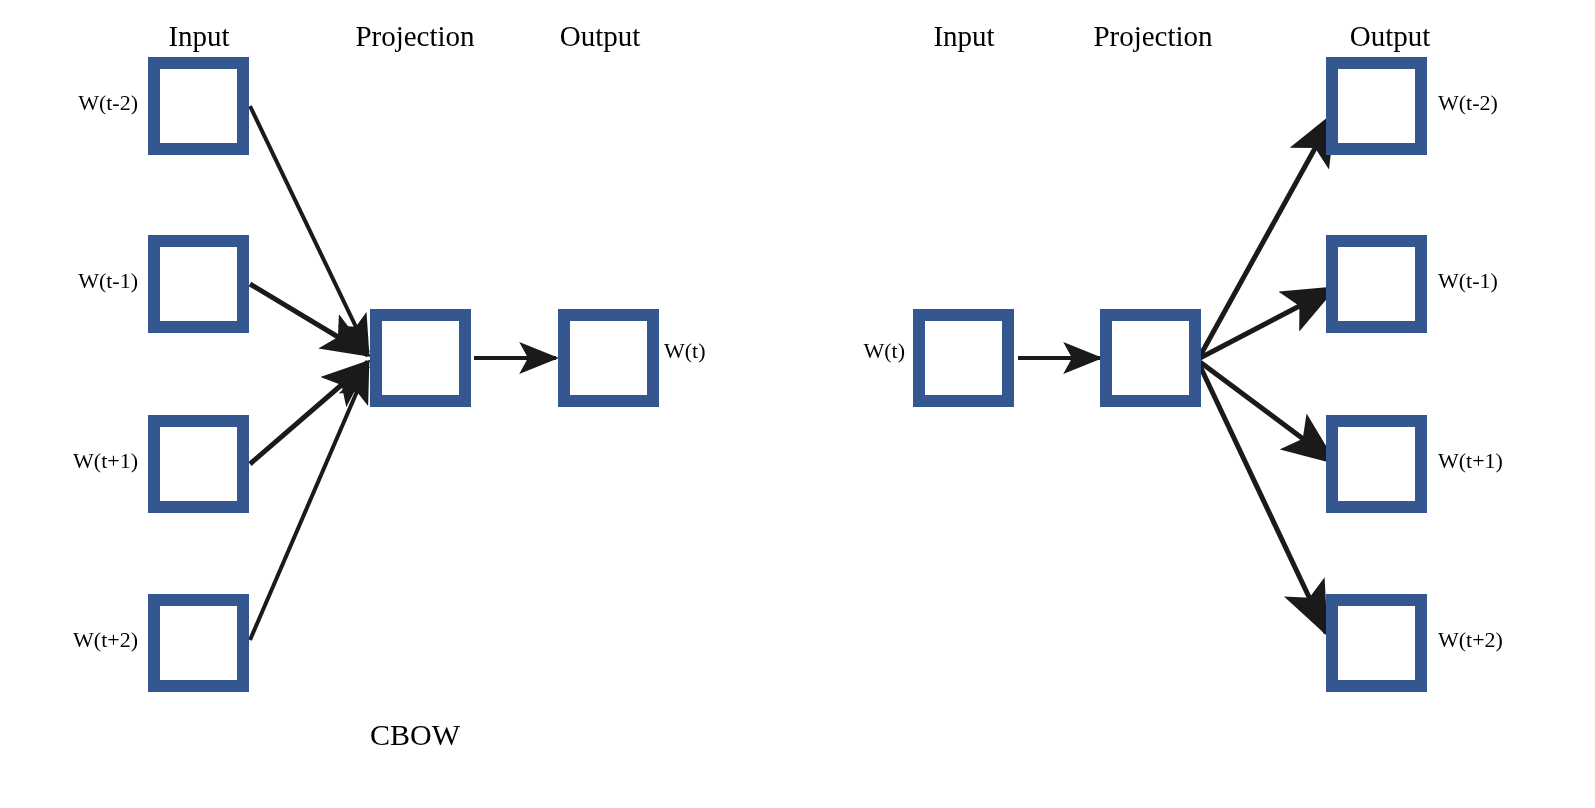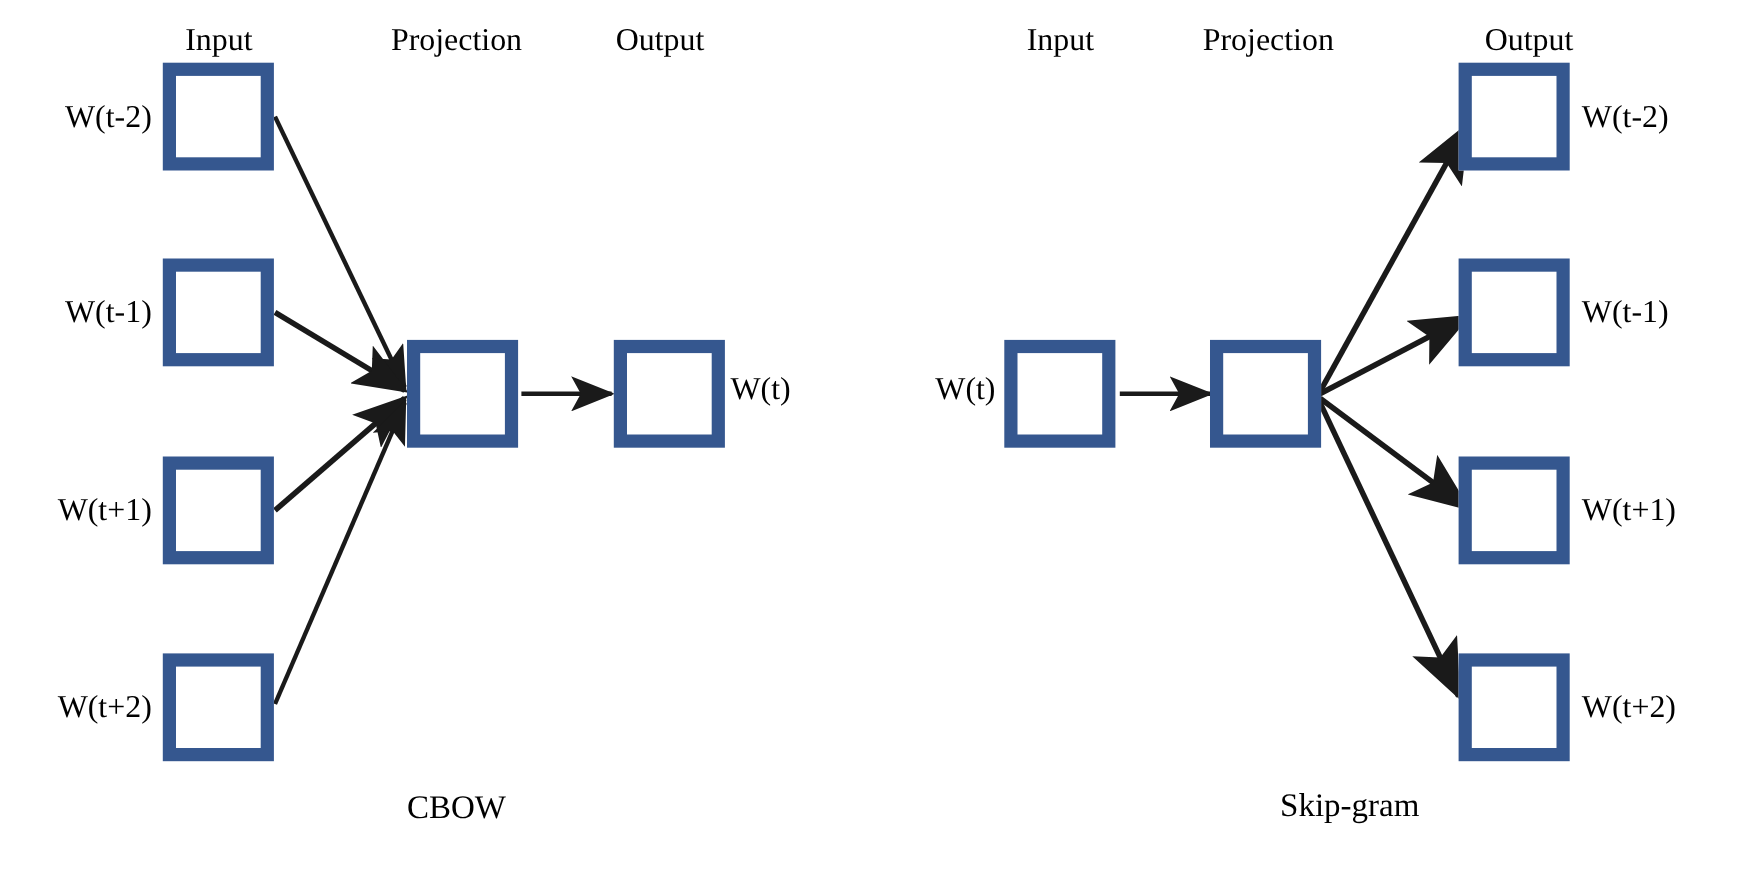--- a/index.html
+++ b/index.html
@@ -34,21 +34,21 @@
     position: absolute;
     font-size: 29px;
     line-height: 1;
     white-space: nowrap;
     text-align: center;
     transform: translateX(-50%);
     color: #000000;
   }
   .node-label {
     position: absolute;
-    font-size: 29px;
+    font-size: 22px;
     line-height: 1;
     white-space: nowrap;
     color: #000000;
   }
   .node-label.right-align {
     transform: translateX(-100%);
   }
   .diagram-title {
     position: absolute;
     font-size: 30px;
@@ -125,15 +125,14 @@
   <div class="node-box" style="left:1326px; top:57px; width:101px; height:98px;"></div>
   <div class="node-box" style="left:1326px; top:235px; width:101px; height:98px;"></div>
   <div class="node-box" style="left:1326px; top:415px; width:101px; height:98px;"></div>
   <div class="node-box" style="left:1326px; top:594px; width:101px; height:98px;"></div>
 
   <div class="node-label" style="left:1438px; top:92px;">W(t-2)</div>
   <div class="node-label" style="left:1438px; top:270px;">W(t-1)</div>
   <div class="node-label" style="left:1438px; top:450px;">W(t+1)</div>
   <div class="node-label" style="left:1438px; top:629px;">W(t+2)</div>
 
-  <div class="diagram-title" style="left:1227px; top:718px;">Skip-gram</div>
 
 </div>
 
 </body></html>

